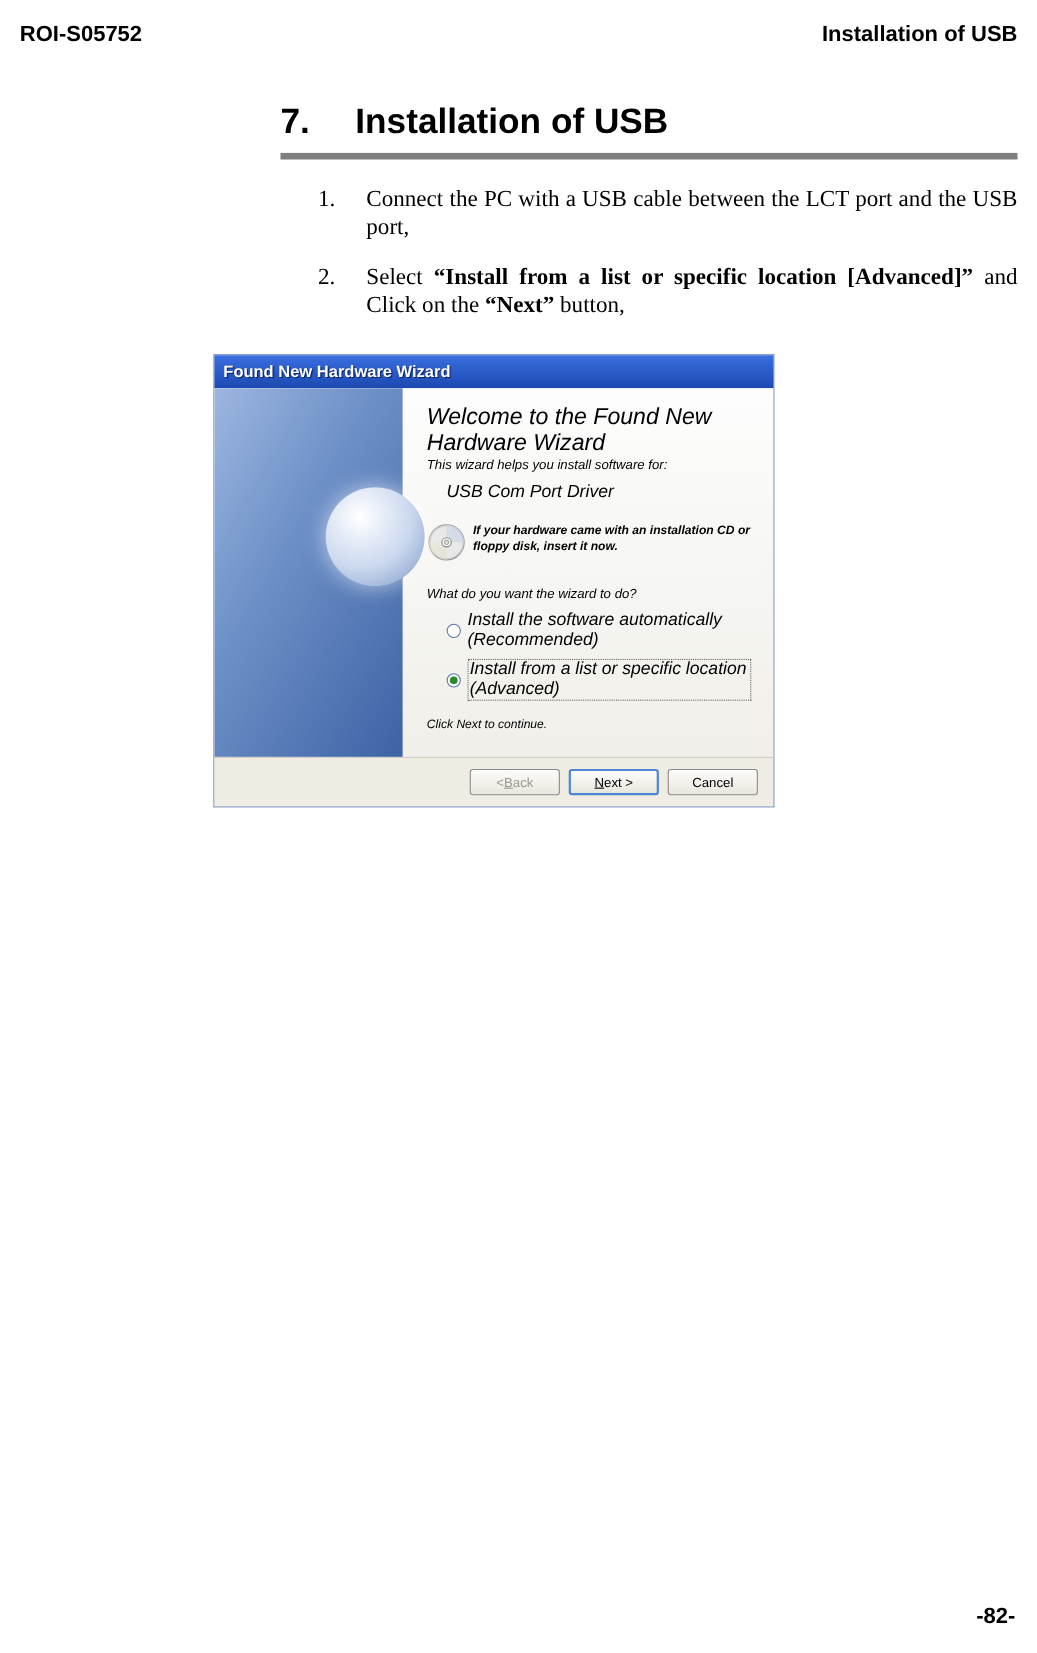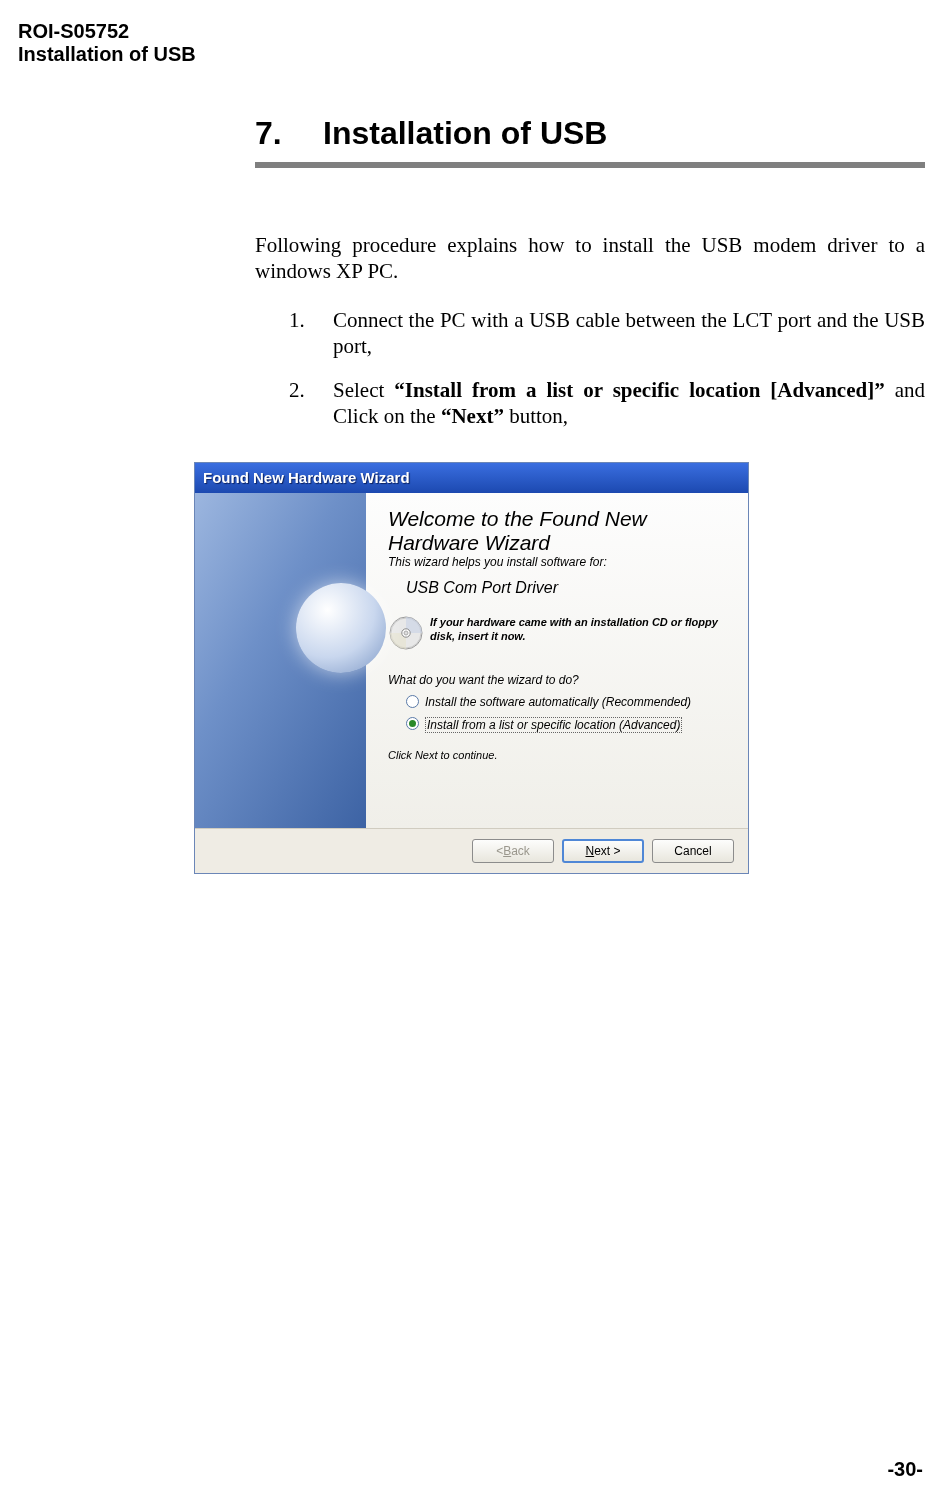--- a/index.html
+++ b/index.html
@@ -1,42 +1,42 @@
 <!DOCTYPE html>
 <html><head>
   <meta charset="utf-8">
   <style>
     * { box-sizing: border-box; margin: 0; padding: 0; }
     body { width: 943px; height: 1503px; font-family: "Times New Roman", serif; background: #fff; color: #000; position: relative; }
-    .page-header { display: flex; justify-content: space-between; padding: 20px 18px 0 18px; font-family: Arial, Helvetica, sans-serif; font-weight: bold; font-size: 20px; flex-direction: column; }
+    .page-header { display: flex; justify-content: space-between; padding: 20px 18px 0 18px; font-family: Arial, Helvetica, sans-serif; font-weight: bold; font-size: 20px; }
     .content { padding: 0 18px 0 255px; }
     .section-title { font-family: Arial, Helvetica, sans-serif; font-size: 32px; font-weight: bold; margin-top: 49px; }
     .section-number { display: inline-block; width: 68px; }
     .rule { margin-top: 10px; height: 6px; background: #7f7f7f; }
     .intro { margin-top: 64px; font-size: 21px; text-align: justify; line-height: 1.25; }
     .ol { margin-top: 22px; padding-left: 34px; }
     .ol-item { display: flex; font-size: 21px; margin-top: 18px; text-align: justify; line-height: 1.25; }
     .ol-num { flex: 0 0 44px; }
     .ol-txt { flex: 1; }
     .b { font-weight: bold; }
 
-    .wizard { margin: 32px 0 0 194px; width: 555px; border: 1px solid #6b86b7; font-family: Tahoma, Arial, sans-serif; font-size: 13px; color: #000; }
+    .wizard { margin: 32px 0 0 194px; width: 510px; border: 1px solid #6b86b7; font-family: Tahoma, Arial, sans-serif; font-size: 13px; color: #000; }
     .titlebar { height: 30px; background: linear-gradient(#3a6ee0, #1c49b0); color: #fff; font-weight: bold; font-size: 15px; display: flex; align-items: center; padding: 0 8px; text-shadow: 1px 1px 1px #0a2060; }
     .wiz-body { display: flex; background: linear-gradient(#fdfdfd, #f0efe9); }
     .side-art { width: 171px; height: 335px; background: linear-gradient(120deg, #9cb6df 0%, #6e90c8 40%, #3d63a4 100%); position: relative; }
     .side-art::after { content: ""; position: absolute; right: -20px; top: 90px; width: 90px; height: 90px; border-radius: 50%; background: radial-gradient(circle at 35% 30%, #fff, #c9d7ee 55%, #7b97c5 100%); box-shadow: 0 0 20px rgba(255,255,255,.6); }
     .main-pane { flex: 1; padding: 14px 20px 10px 22px; font-style: italic; }
     .wiz-h1 { font-size: 21px; font-weight: normal; line-height: 1.15; }
     .wiz-p { font-size: 12px; }
     .wiz-dev { margin: 10px 0 0 18px; font-size: 16px; }
     .cd-row { display: flex; margin-top: 18px; }
     .cd-ico { width: 36px; height: 36px; flex: 0 0 36px; }
     .cd-txt { font-weight: bold; font-size: 11px; margin-left: 6px; line-height: 1.3; }
     .wiz-q { margin-top: 22px; font-size: 12px; }
-    .radio-row { display: flex; align-items: flex-start; margin: 8px 0 0 18px; font-size: 12px; }
+    .radio-row { display: flex; align-items: center; margin: 8px 0 0 18px; font-size: 16px; }
     .radio-outer { width: 13px; height: 13px; border: 1px solid #5a7aa8; border-radius: 50%; background: #fff; margin-right: 6px; flex: 0 0 13px; display: flex; align-items: center; justify-content: center; }
     .radio-dot { width: 7px; height: 7px; border-radius: 50%; background: #2a8a2a; }
     .sel-box { border: 1px dotted #666; padding: 0 1px; }
     .wiz-cont { margin-top: 16px; font-size: 11px; }
     .footer-bar { background: #efece4; border-top: 1px solid #d0ccc0; padding: 10px 14px; display: flex; justify-content: flex-end; gap: 8px; }
     .btn { min-width: 82px; height: 24px; font-size: 12px; display: inline-flex; align-items: center; justify-content: center; border: 1px solid #8c8c8c; border-radius: 3px; background: linear-gradient(#fdfdfc, #e8e6dd); }
     .btn-disabled { color: #9a978d; }
     .btn-default { border: 2px solid #4f87d6; }
     .under { text-decoration: underline; }
 
@@ -49,21 +49,20 @@
   <span>ROI-S05752</span>
   <span>Installation of USB</span>
 </div>
 
 <div class="content">
   <h1 class="section-title">
     <span class="section-number">7.</span><span>Installation of USB</span>
   </h1>
   <div class="rule"></div>
 
-  <p class="intro">Following procedure explains how to install the USB modem driver to a windows XP PC.</p>
 
   <div class="ol">
     <div class="ol-item">
       <div class="ol-num">1.</div>
       <div class="ol-txt">Connect the PC with a USB cable between the LCT port and the USB port,</div>
     </div>
     <div class="ol-item">
       <div class="ol-num">2.</div>
       <div class="ol-txt">
         <span>Select </span><span class="b">“Install from a list or specific location [Advanced]”</span><span> and Click on the </span><span class="b">“Next”</span><span> button,</span>
@@ -114,13 +113,13 @@
         <span>ack</span>
     </div>
     <div class="btn btn-default">
       <span class="under">N</span>
         <span>ext &gt;</span>
     </div>
     <div class="btn">Cancel</div>
   </div>
 </div>
 
-<div class="page-num">-30-</div>
+<div class="page-num">-82-</div>
 
 </body></html>

